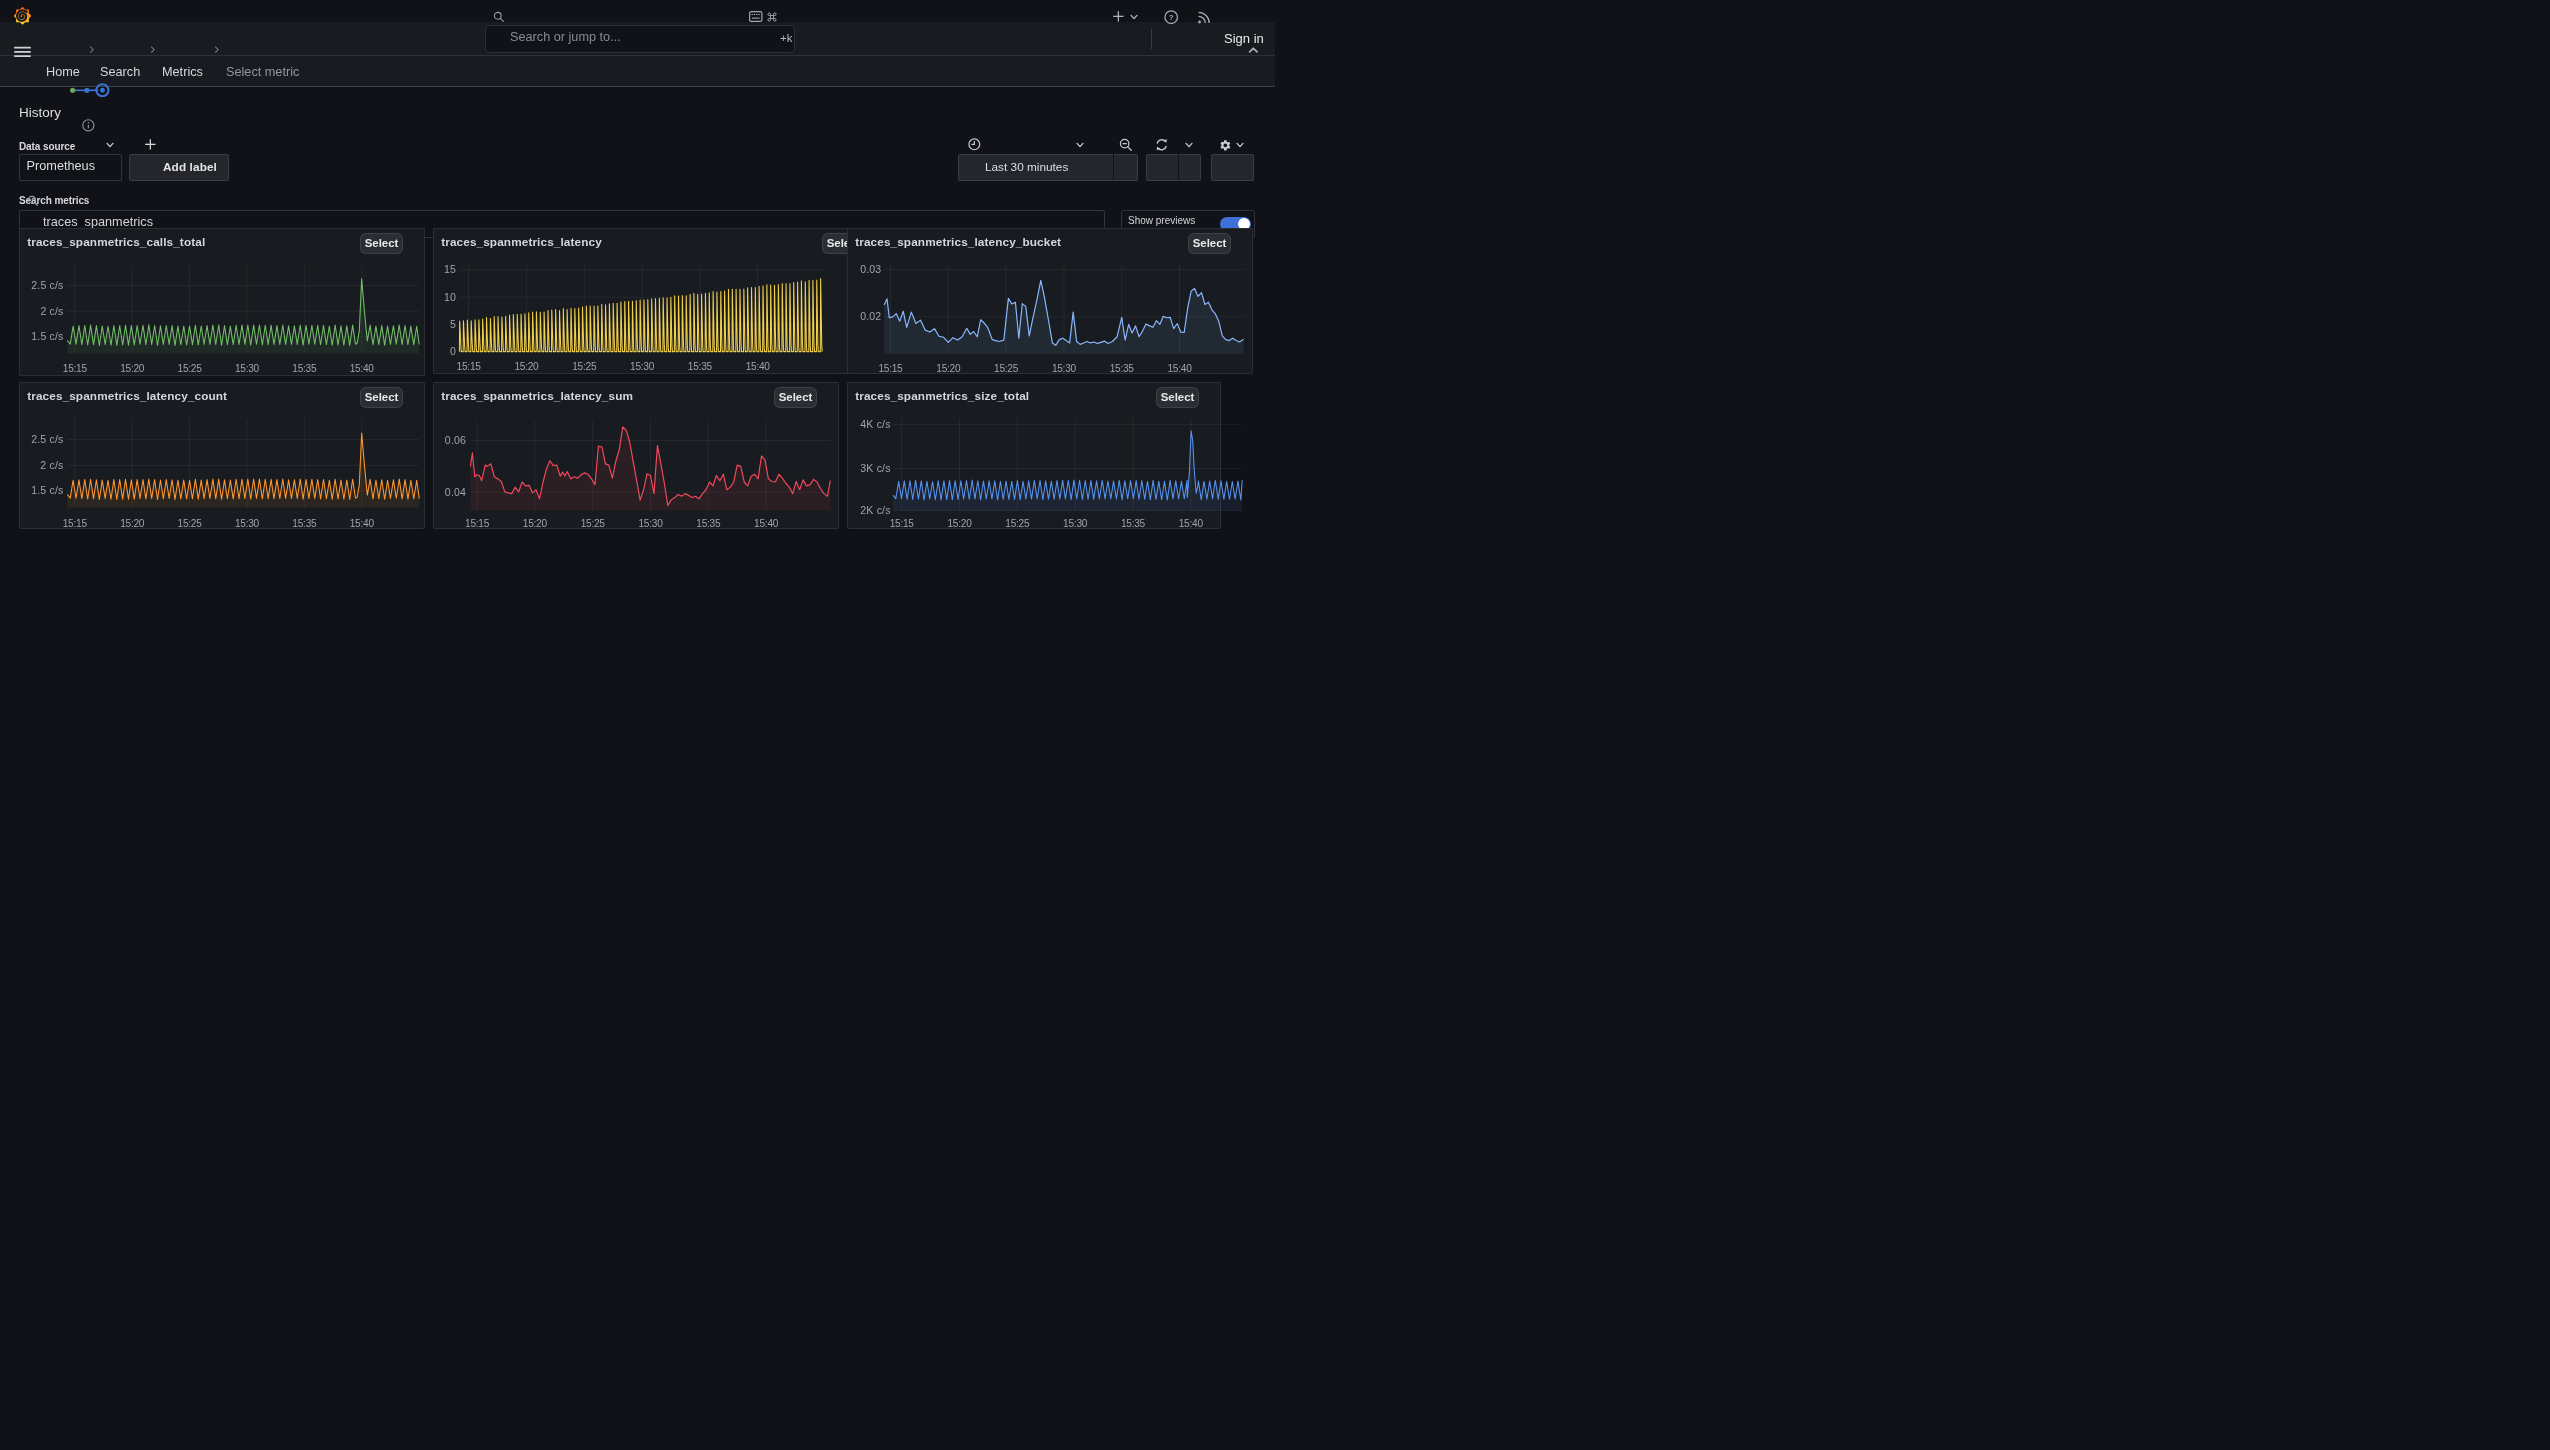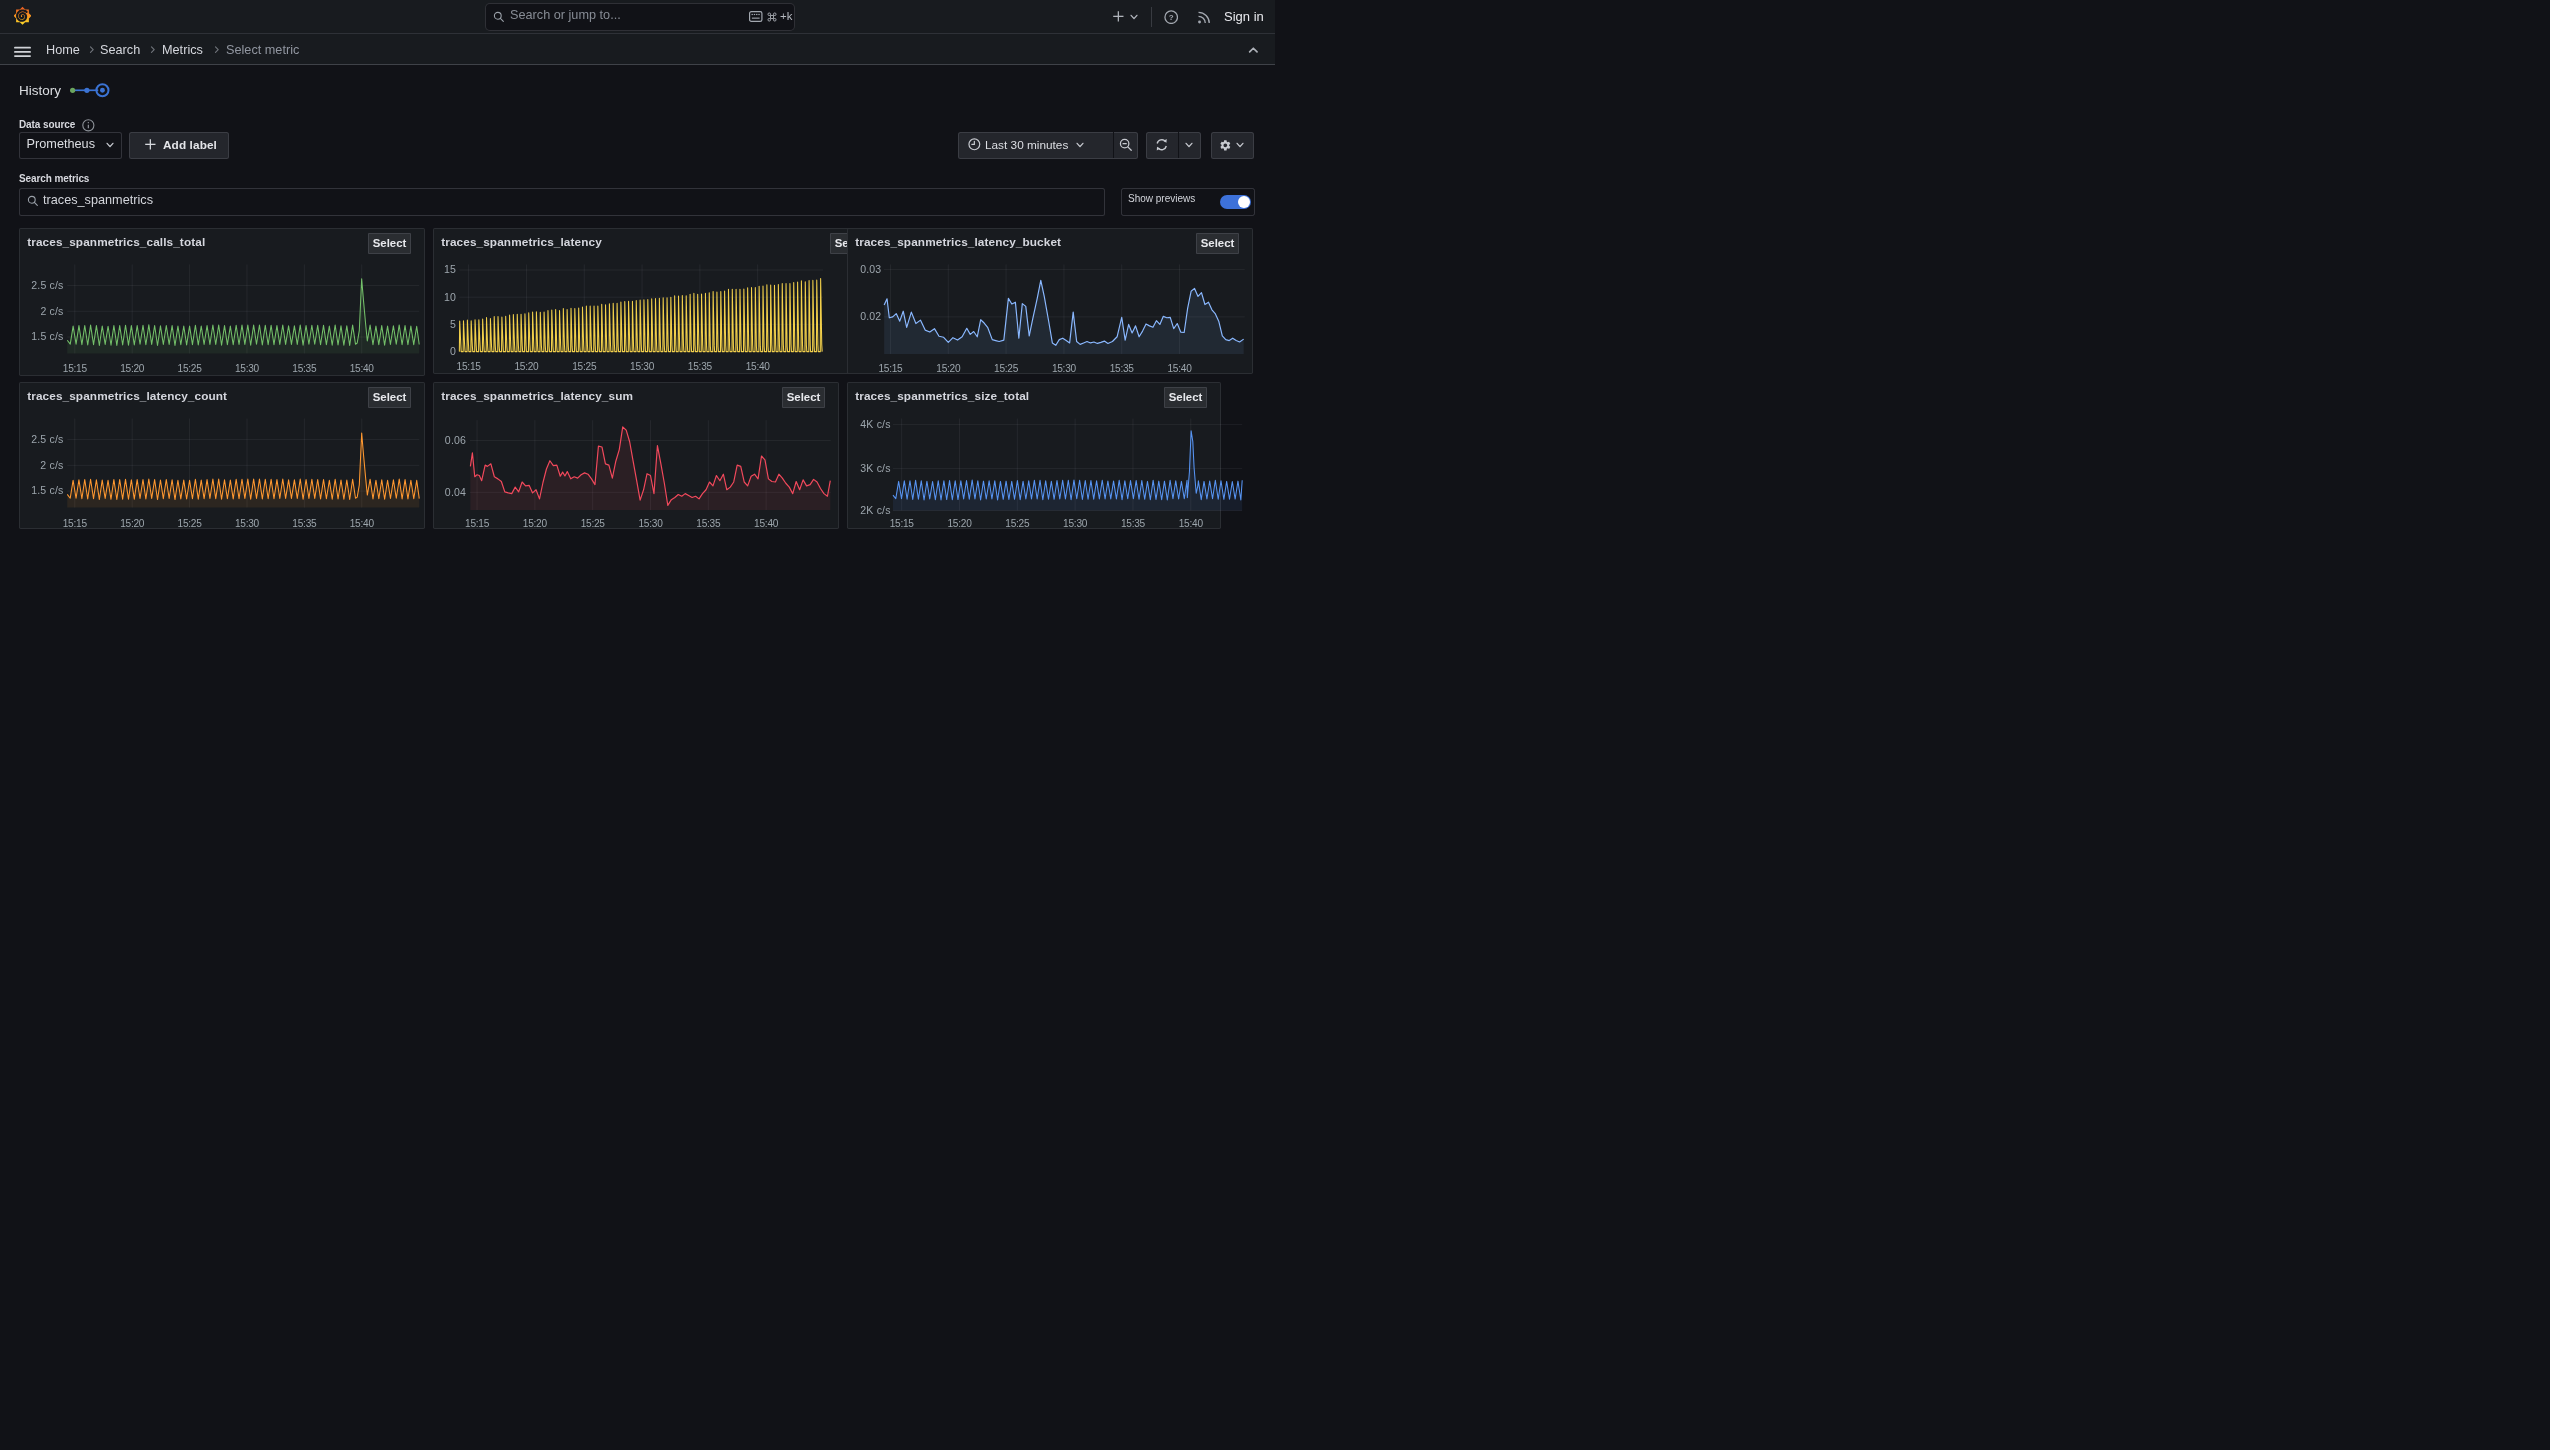--- a/index.html
+++ b/index.html
@@ -1,27 +1,27 @@
 <!DOCTYPE html>
 <html style="font-size:13.5px"><head><meta charset="utf-8"><title>Grafana</title>
 <style>
 * { margin:0; padding:0; box-sizing:border-box; }
 html,body { width:1275px; height:725px; background:#111217; font-family:"Liberation Sans",sans-serif; overflow:hidden; }
 #app { position:relative; width:1275px; height:725px; }
-.abs { position:absolute; }
+.abs { position:absolute;margin-top:22px; }
 .topbar { left:0; top:0; width:1275px; height:34px; background:#181b1f; border-bottom:0.8px solid rgba(204,204,220,0.13); }
 .crumbbar { left:0; top:34px; width:1275px; height:31px; background:#181b1f; border-bottom:0.8px solid rgba(204,204,220,0.22); }
 .searchbox { left:485px; top:3px; width:310px; height:28px; background:#111217; border:0.8px solid rgba(204,204,220,0.16); border-radius:5px; }
 .crumb { top:43px; font-size:12.7px; color:#d5d7dd; }
 .crumb.mut { color:#9196a0; }
 .label { font-size:10px; font-weight:700; color:#d8d9df; letter-spacing:-0.1px; }
 .btn { position:absolute; height:27px; background:#24262c; border:0.8px solid rgba(204,204,220,0.14); border-radius:2.5px; }
 .panel { position:absolute; background:#181b1f; border:0.8px solid rgba(204,204,220,0.11); border-radius:1.7px; }
 .ptitle { position:absolute; left:7.2px; top:5.9px; font-size:11.8px; font-weight:700; color:#d4d6dd; letter-spacing:0.1px; }
-.selbtn { position:absolute; right:13px; top:3.8px; width:43px; height:21px; background:rgba(204,204,220,0.10); border:0.8px solid rgba(204,204,220,0.13); border-radius:1px; font-size:11.4px; font-weight:700; color:#e8e9ed; text-align:center; line-height:19.4px; }
+.selbtn { position:absolute; right:21px; top:3.8px; width:43px; height:21px; background:rgba(204,204,220,0.10); border:0.8px solid rgba(204,204,220,0.13); border-radius:6px; font-size:11.4px; font-weight:700; color:#e8e9ed; text-align:center; line-height:19.4px; }
 text { font-family:"Liberation Sans",sans-serif; }
 </style></head>
 <body>
 <div id="app">
 <div class="abs topbar"></div>
 <div class="abs crumbbar"></div>
 <svg width="17" height="19.4" viewBox="0 0 20 23" style="position:absolute;left:14px;top:5.5px">
 <defs>
         <linearGradient id="glg" x1="0" y1="1" x2="0" y2="0">
 <stop offset="0" stop-color="#FADE2A"></stop>

